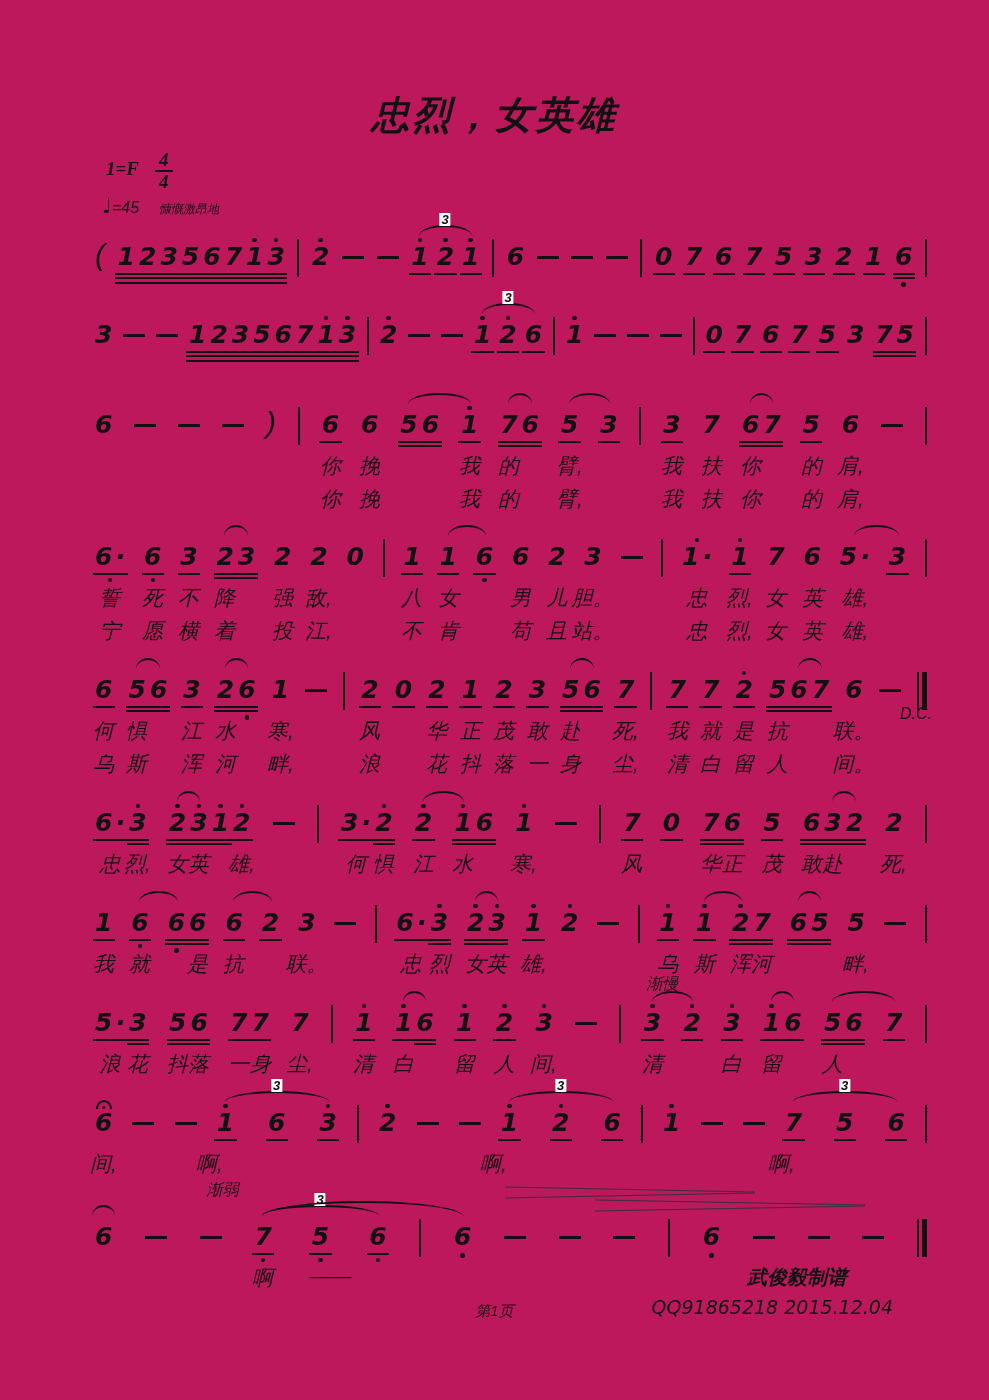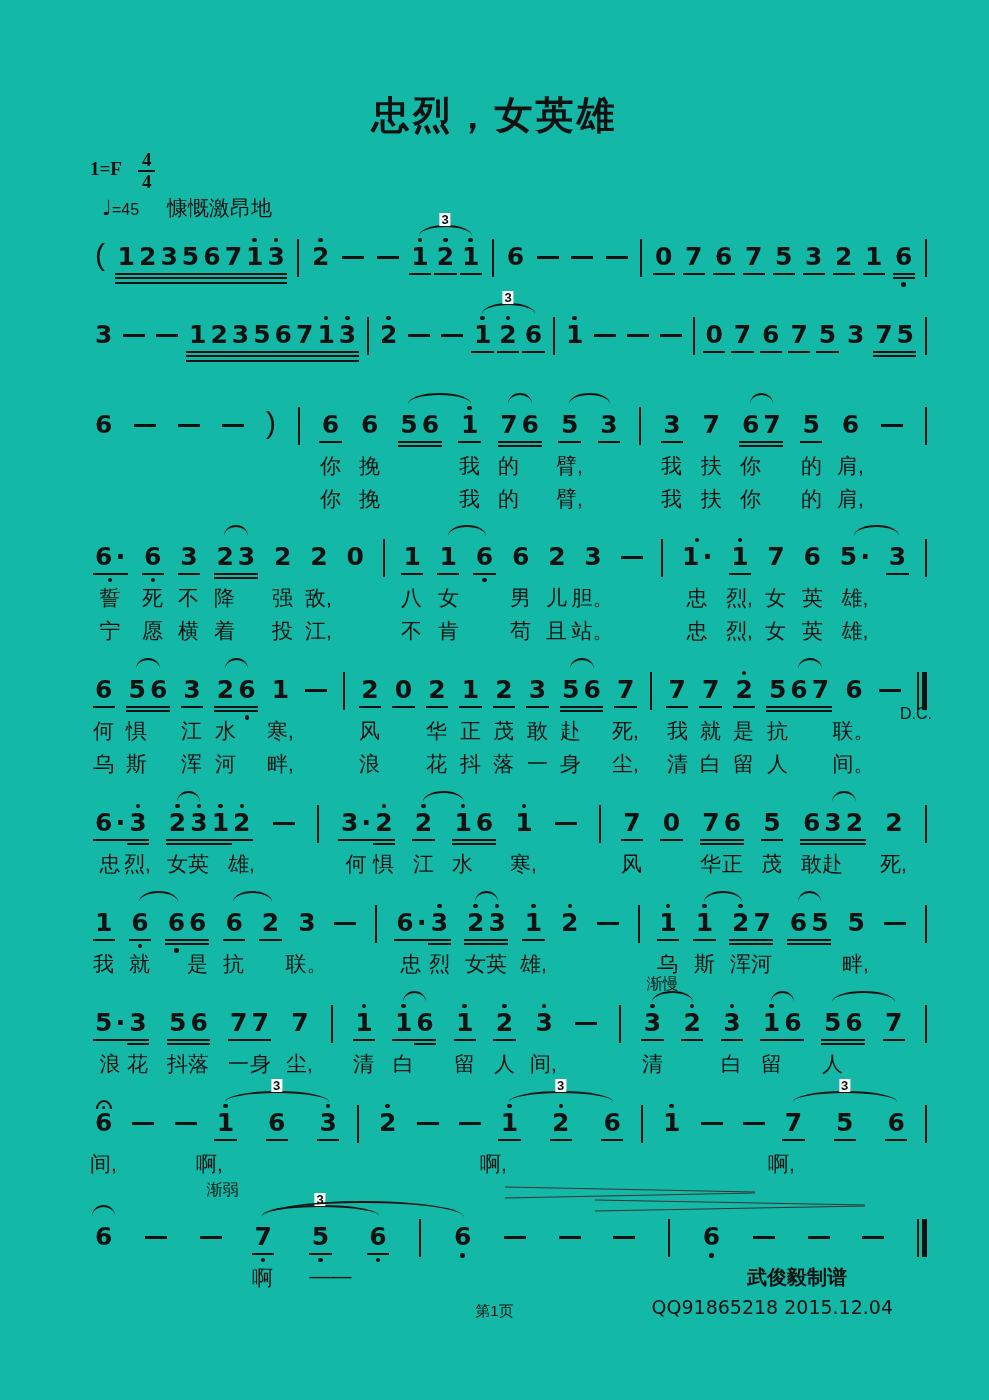--- a/index.html
+++ b/index.html
@@ -1,25 +1,25 @@
 <!DOCTYPE html>
 <html><head>
 <meta charset="utf-8">
 <style>
   html,body{margin:0;padding:0;background:#fff;}
   body{width:989px;height:1400px;position:relative;font-family:"Liberation Sans","DejaVu Sans",sans-serif;color:#111;overflow:hidden;}
-  .page{position:absolute;inset:0;background:#14b8a6;}
+  .page{position:absolute;inset:0;background:#be185d;font-style:italic;}
   .title{position:absolute;top:90px;left:0;width:100%;text-align:center;font-size:38px;font-weight:700;letter-spacing:3px;margin:0;}
-  .keyblock{position:absolute;left:90px;top:150px;font-size:19px;font-weight:600;font-family:"Liberation Serif","DejaVu Serif",serif;}
+  .keyblock{position:absolute;left:106px;top:150px;font-size:19px;font-weight:600;font-family:"Liberation Serif","DejaVu Serif",serif;}
   .meter{display:inline-block;text-align:center;vertical-align:middle;margin-left:16px;font-weight:700;}
   .meter .num{display:block;border-bottom:2px solid #111;padding:0 4px;line-height:20px;}
   .meter .den{display:block;line-height:20px;}
   .tempo{position:absolute;left:102px;top:194px;font-size:16px;}
   .tempo .nq{font-size:21px;font-family:"DejaVu Sans",sans-serif;}
-  .expr{margin-left:28px;font-size:21px;}
+  .expr{margin-left:20px;font-size:12px;}
   .credits{position:absolute;right:64px;top:163px;font-size:19px;line-height:31px;text-align:left;}
   .music{position:absolute;left:95px;top:232px;width:832px;}
   .mline{position:relative;}
   .mline:nth-of-type(1){margin-bottom:28px}
   .mline:nth-of-type(2){margin-bottom:40px}
   .mline:nth-of-type(3){margin-bottom:14px}
   .mline:nth-of-type(4){margin-bottom:15px}
   .mline:nth-of-type(5){margin-bottom:15px}
   .mline:nth-of-type(6){margin-bottom:16px}
   .mline:nth-of-type(7){margin-bottom:16px}

